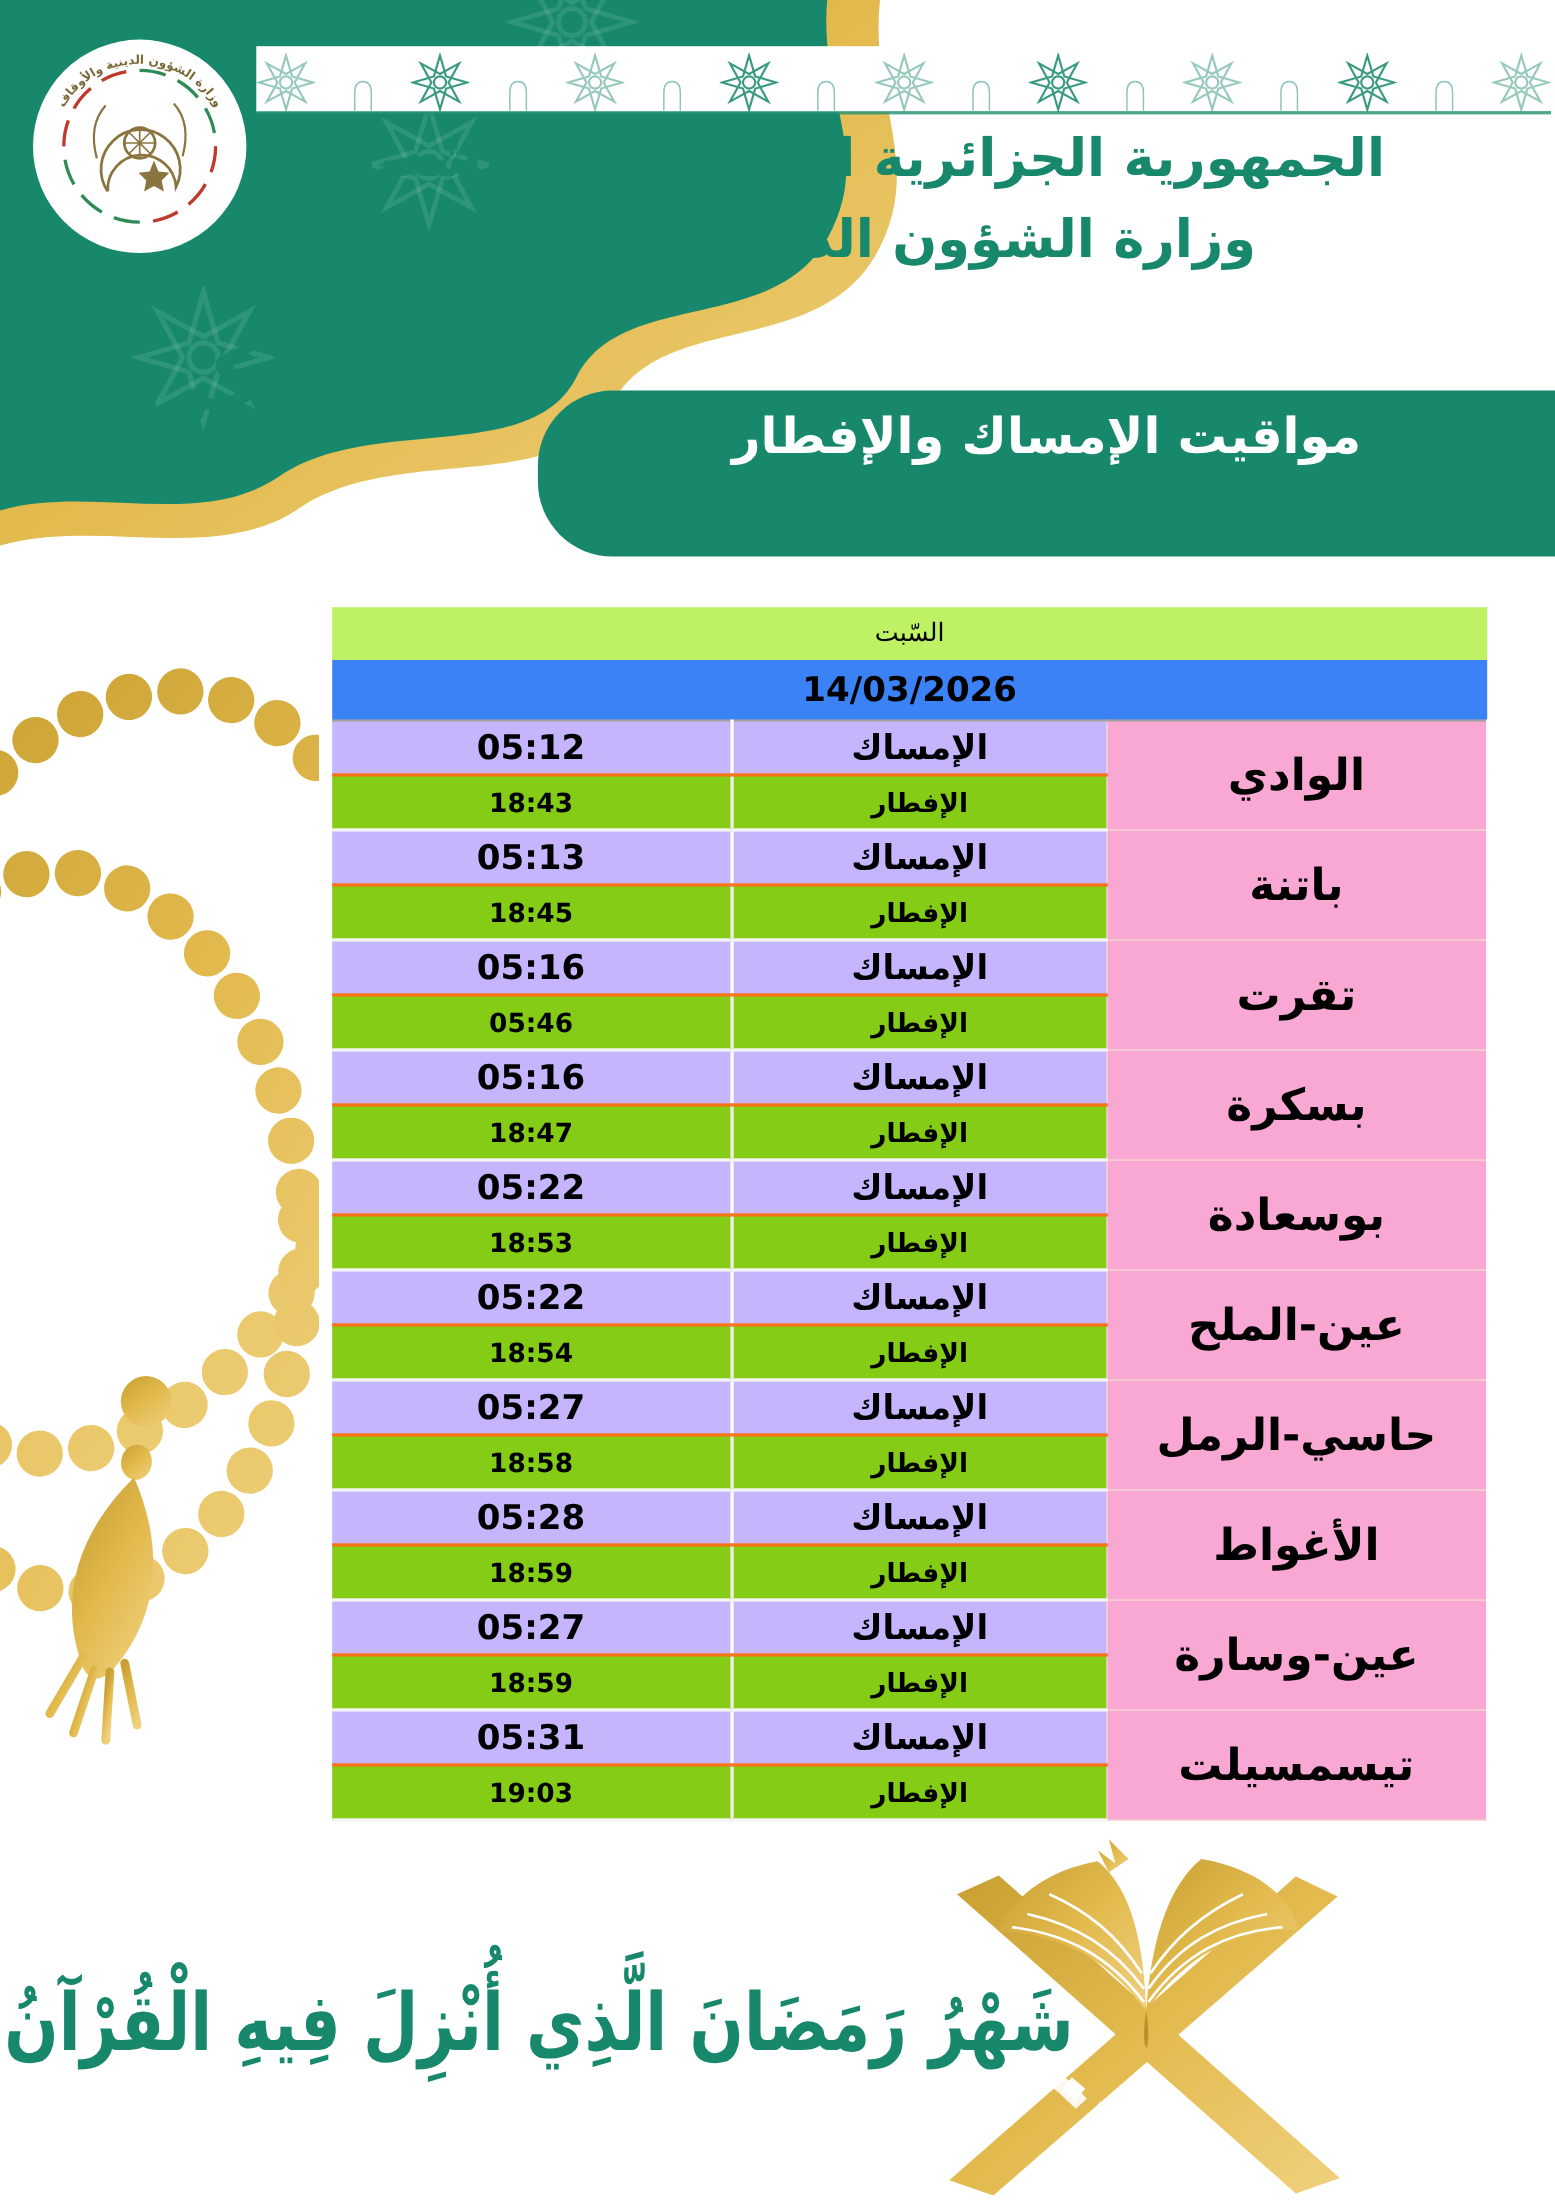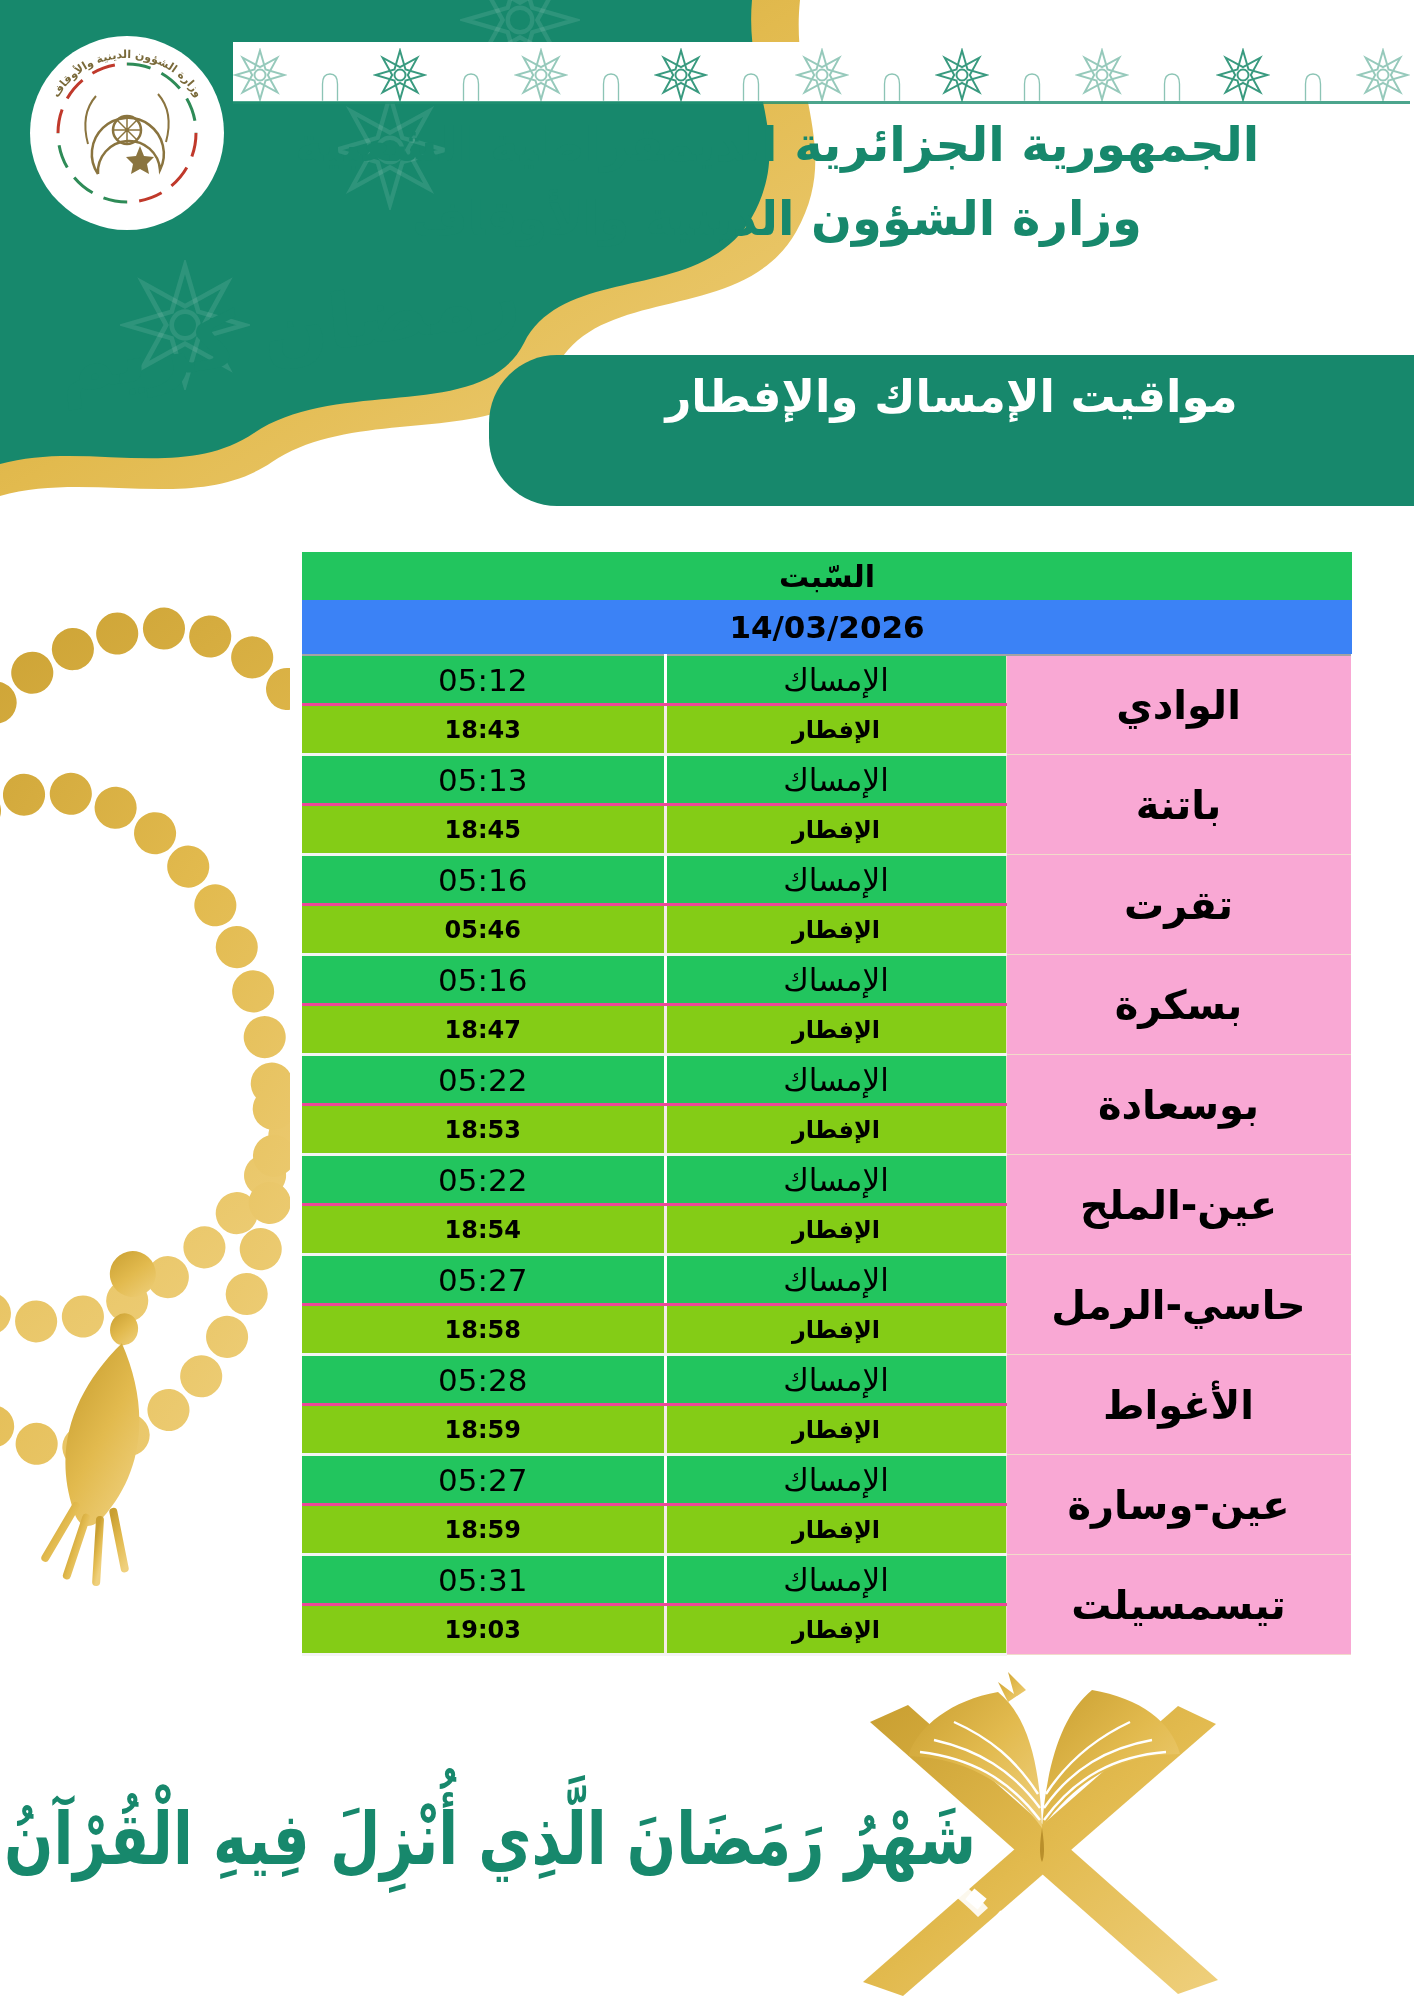--- a/index.html
+++ b/index.html
@@ -43,23 +43,23 @@
   .banner-title{margin-top:15px;text-align:center;font-size:45px;font-weight:bold;}
   .banner-year{margin-top:8px;text-align:left;direction:rtl;font-size:30px;padding-left:62px;
     text-align:right;padding-right:62px;}
   
   table.times{
     position:absolute;top:552px;left:302px;width:1050px;z-index:2;
     border-collapse:collapse;table-layout:fixed;direction:rtl;text-align:center;color:#000;
     font-family:"DejaVu Sans", sans-serif;
   }
   .times td{padding:0;}
-  .times .day-row td{background:#22c55e;height:48px;font-size:30px;font-weight:bold;}
+  .times .day-row td{background:#bef264;height:48px;font-size:23px;font-weight:normal;}
   .times .date-row td{background:#3b82f6;height:54px;font-size:31px;font-weight:bold;border-bottom:2px solid #a3a3a3;}
-  .times .r-imsak td{background:#22c55e;height:47px;border-bottom:3px solid #ec4899;font-size:31px;font-weight:normal;}
+  .times .r-imsak td{background:#c4b5fd;height:47px;border-bottom:3px solid #f97316;font-size:31px;font-weight:bold;}
   .times .r-iftar td{background:#84cc16;height:47px;border-bottom:3px solid #f4f4f4;font-size:24px;font-weight:bold;}
   .times .r-imsak td.time{border-left:none;border-inline-start:3px solid #fff;}
   .times .r-iftar td.time{border-inline-start:3px solid #f6ece4;}
   .times td.city{
     background:#f9a8d4;border:1px solid #f1dbc9;border-inline-start:3px solid #fff;
     font-size:40px;font-weight:bold;
   }
   
   .beads-svg{position:absolute;top:555px;left:-70px;width:360px;height:1060px;z-index:1;}
   

